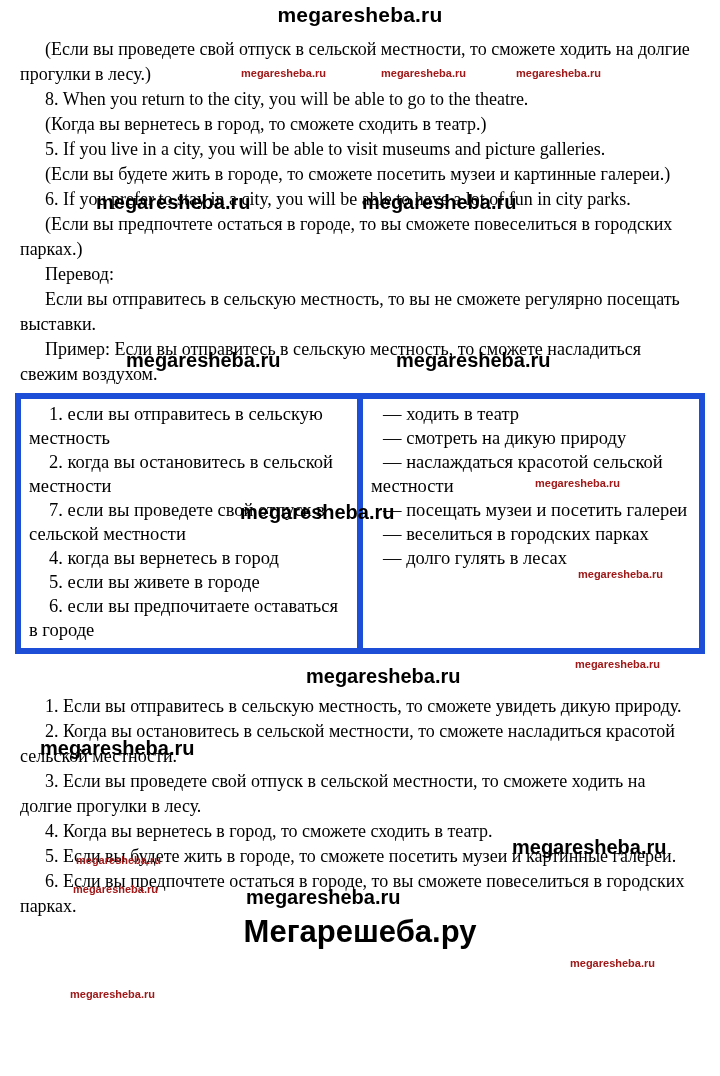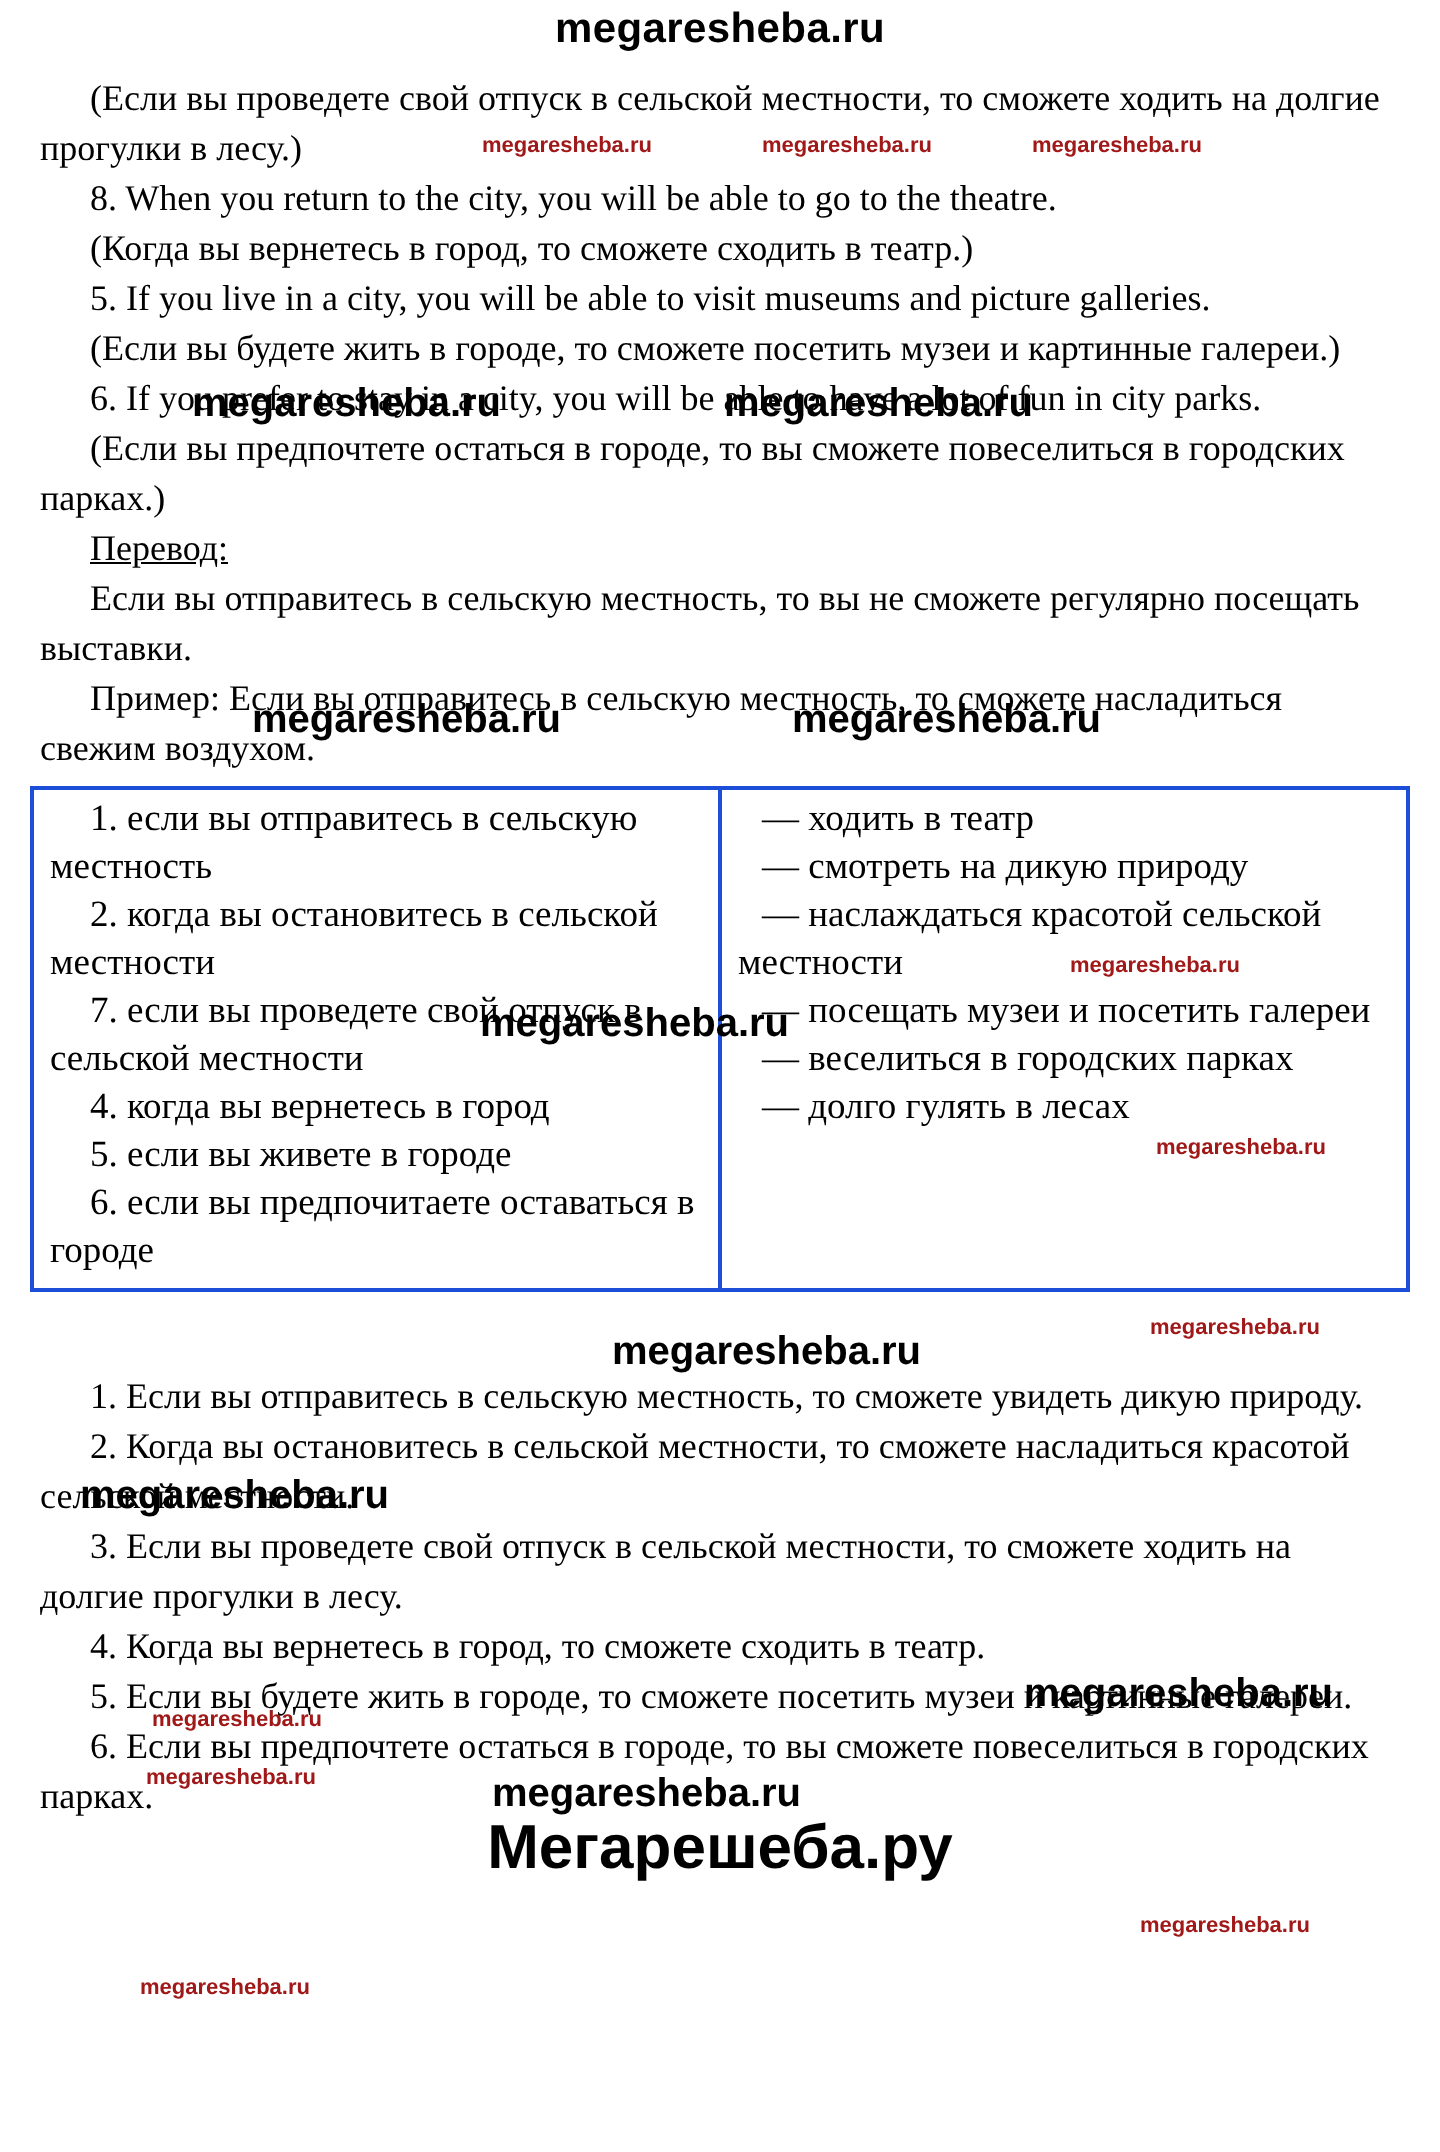--- a/index.html
+++ b/index.html
@@ -10,27 +10,27 @@
     font-family:"Liberation Serif", serif;
     overflow:hidden;
   }
   .header-wm {
     text-align:center; font-family:"Liberation Sans", sans-serif;
     font-weight:bold; font-size:21px; padding-top:3px; letter-spacing:0.2px;
   }
   .content { margin:10px 20px 0 20px; font-size:18px; line-height:25px; }
   .content p { margin:0; text-indent:25px; }
   .perevod { margin-top:13px; margin-bottom:18px; }
-  .perevod span { text-decoration:underline; }
+  .perevod span { }
   .match-table {
     border-collapse:collapse; width:690px; margin:6px 0 0 -5px;
     font-size:18.5px; line-height:24px;
   }
   .match-table td {
-    border:2px solid #1d4ed8; vertical-align:top;
+    border:6px solid #1d4ed8; vertical-align:top;
     padding:3px 8px 6px 8px; width:345px;
   }
   .t-item-l { text-indent:20px; }
   .t-item-r { text-indent:12px; }
   .answers { margin-top:40px; }
   .footer-brand {
     text-align:center; font-family:"Liberation Sans", sans-serif;
     font-weight:bold; font-size:31px; margin-top:0;
   }
   .wm-b {

